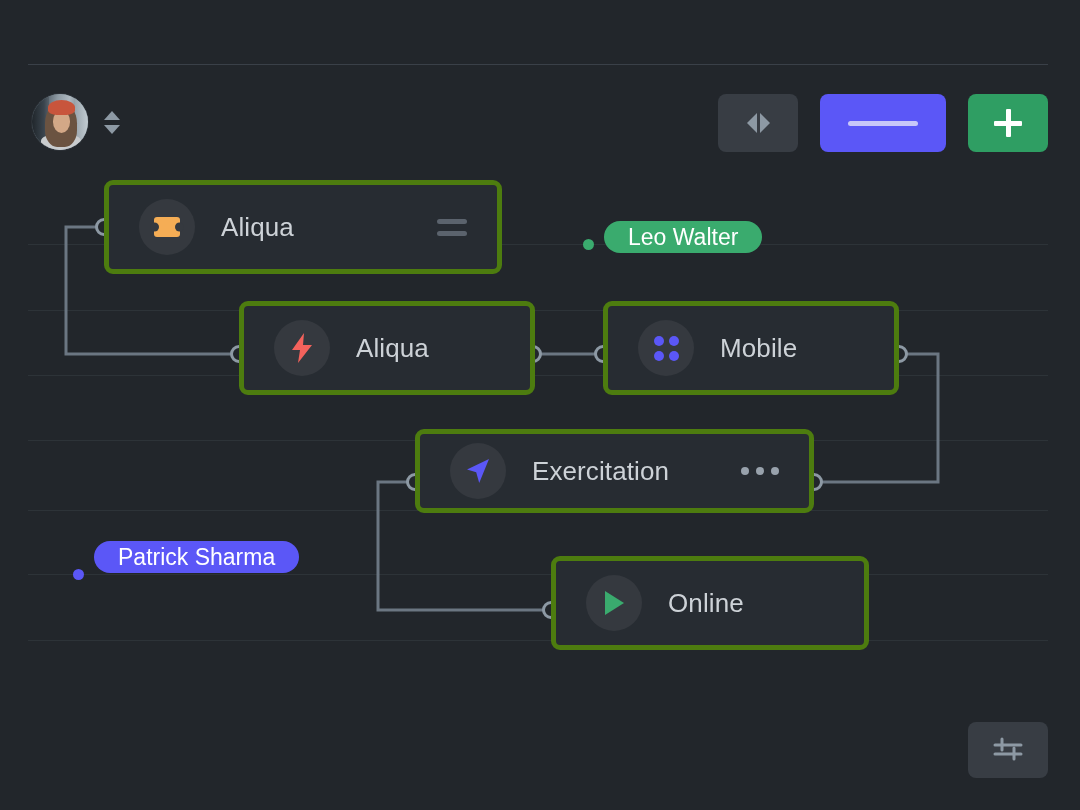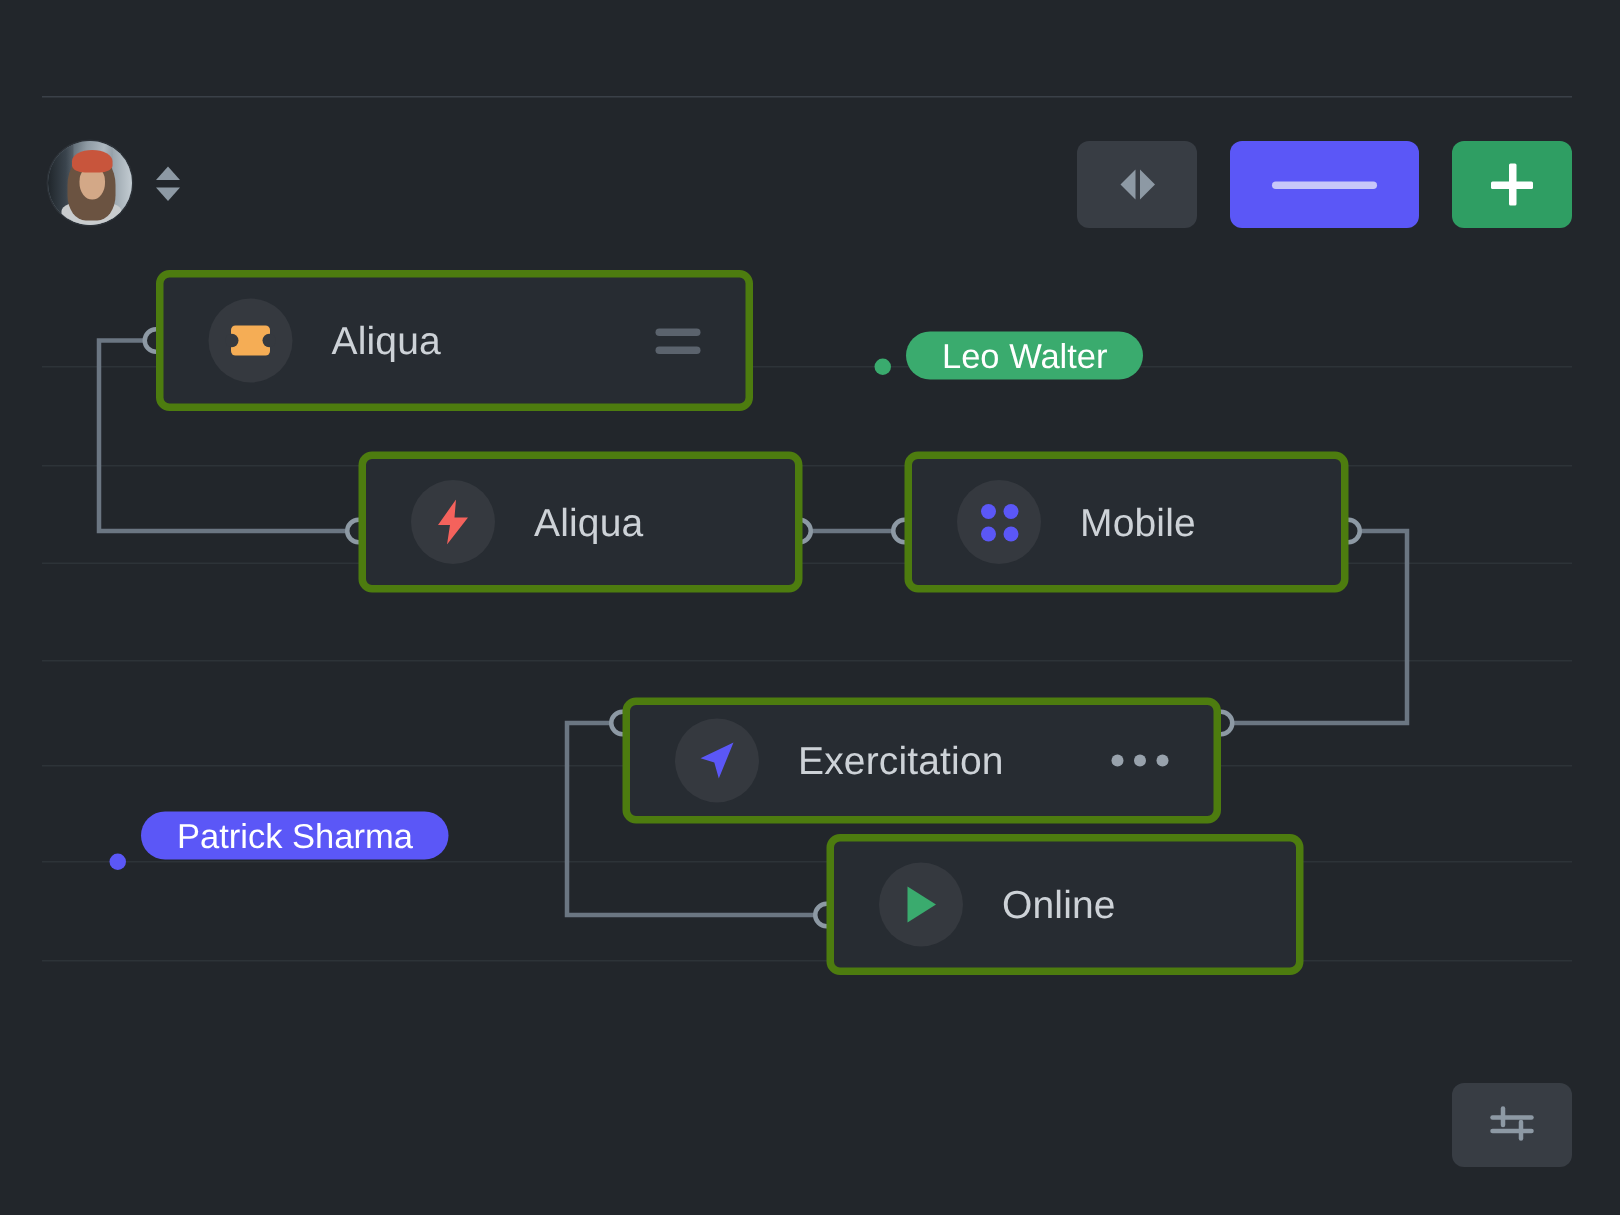--- a/index.html
+++ b/index.html
@@ -466,21 +466,21 @@
         <span class="ico-dots4">
             <span></span>
             <span></span>
             <span></span>
             <span></span>
           </span>
       </span>
       <span class="node-label">Mobile</span>
     </div>
 
-    <div class="node" style="left:415px; top:259px; width:399px; height:84px;margin-top:36px;">
+    <div class="node" style="left:415px; top:259px; width:399px; height:84px;">
       <span class="node-icon">
         <span class="ico-nav">
           <svg width="30" height="30" viewBox="0 0 30 30" aria-hidden="true">
             <path d="M26 3 L4 13.5 L13.2 16.3 L16.2 27 Z" fill="#5b57f7"></path>
           </svg>
         </span>
       </span>
       <span class="node-label">Exercitation</span>
       <span class="node-action">
         <span class="dots3">

